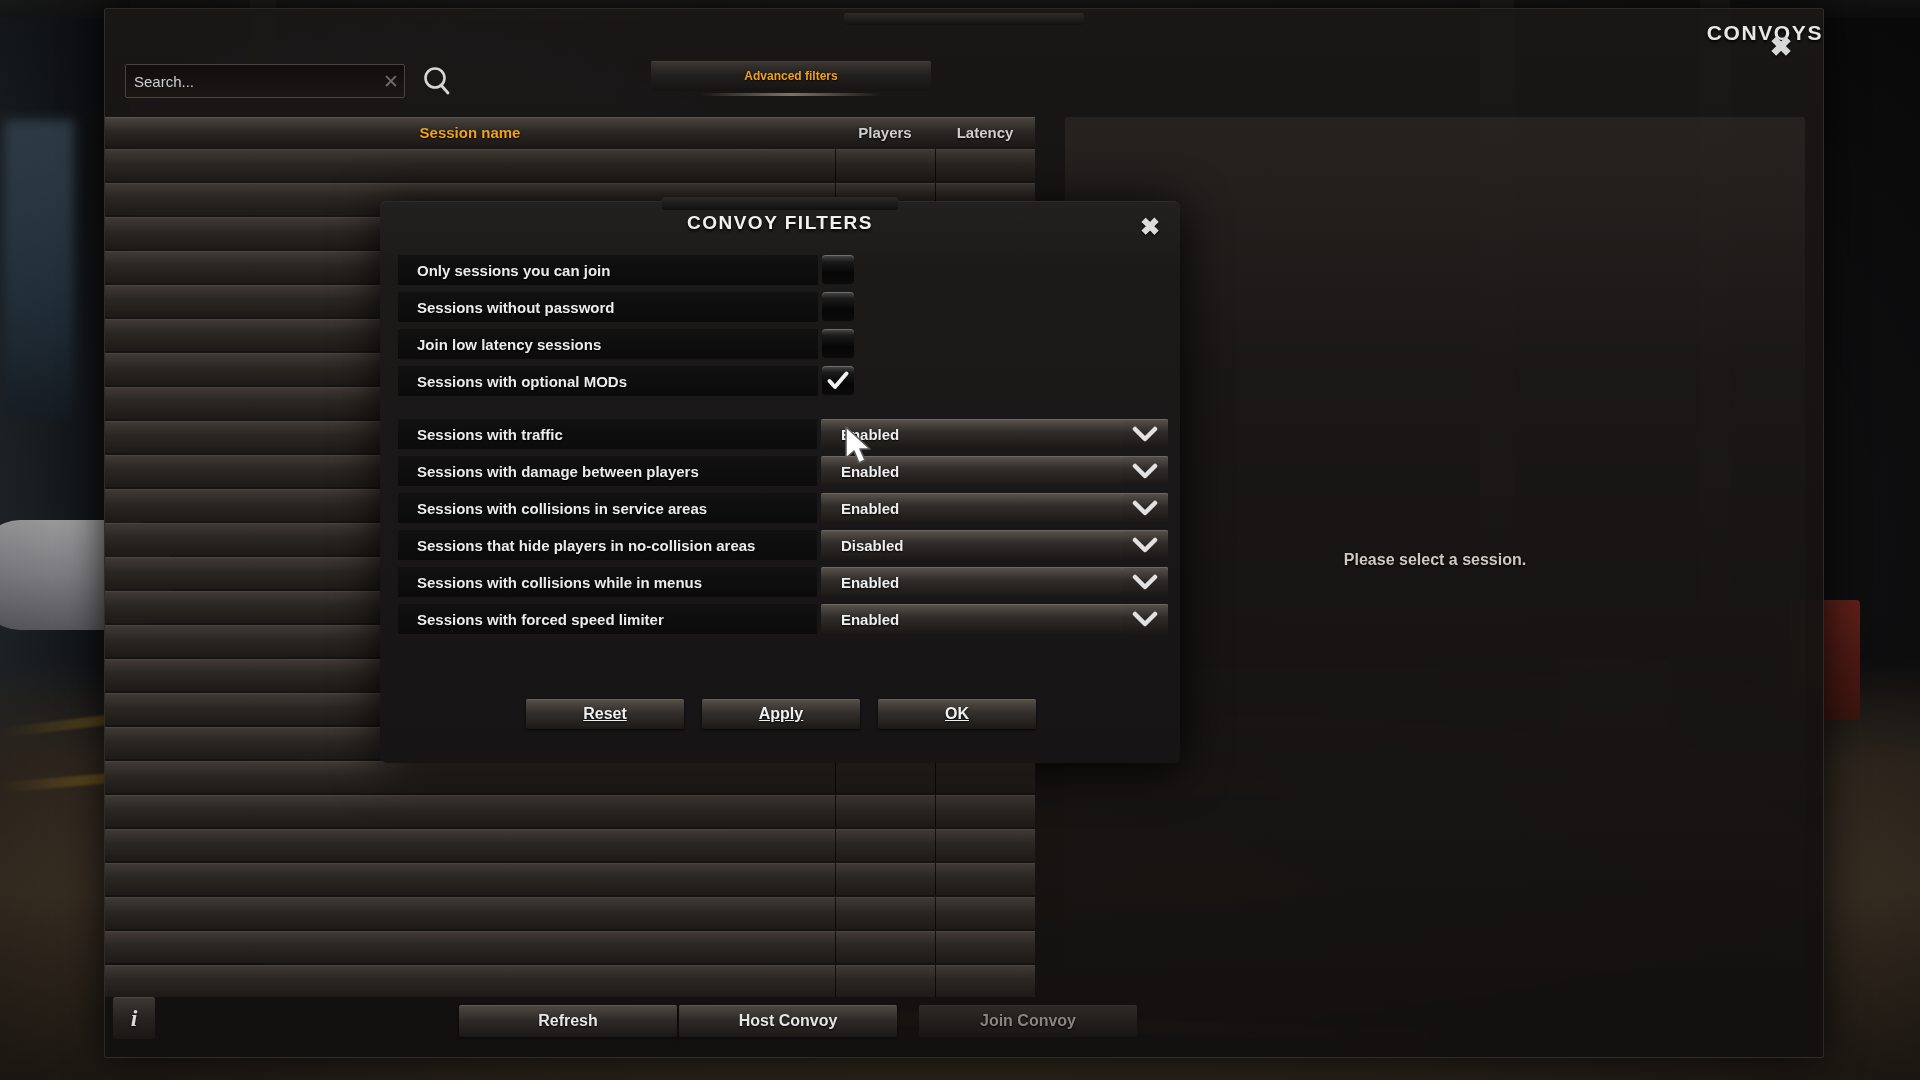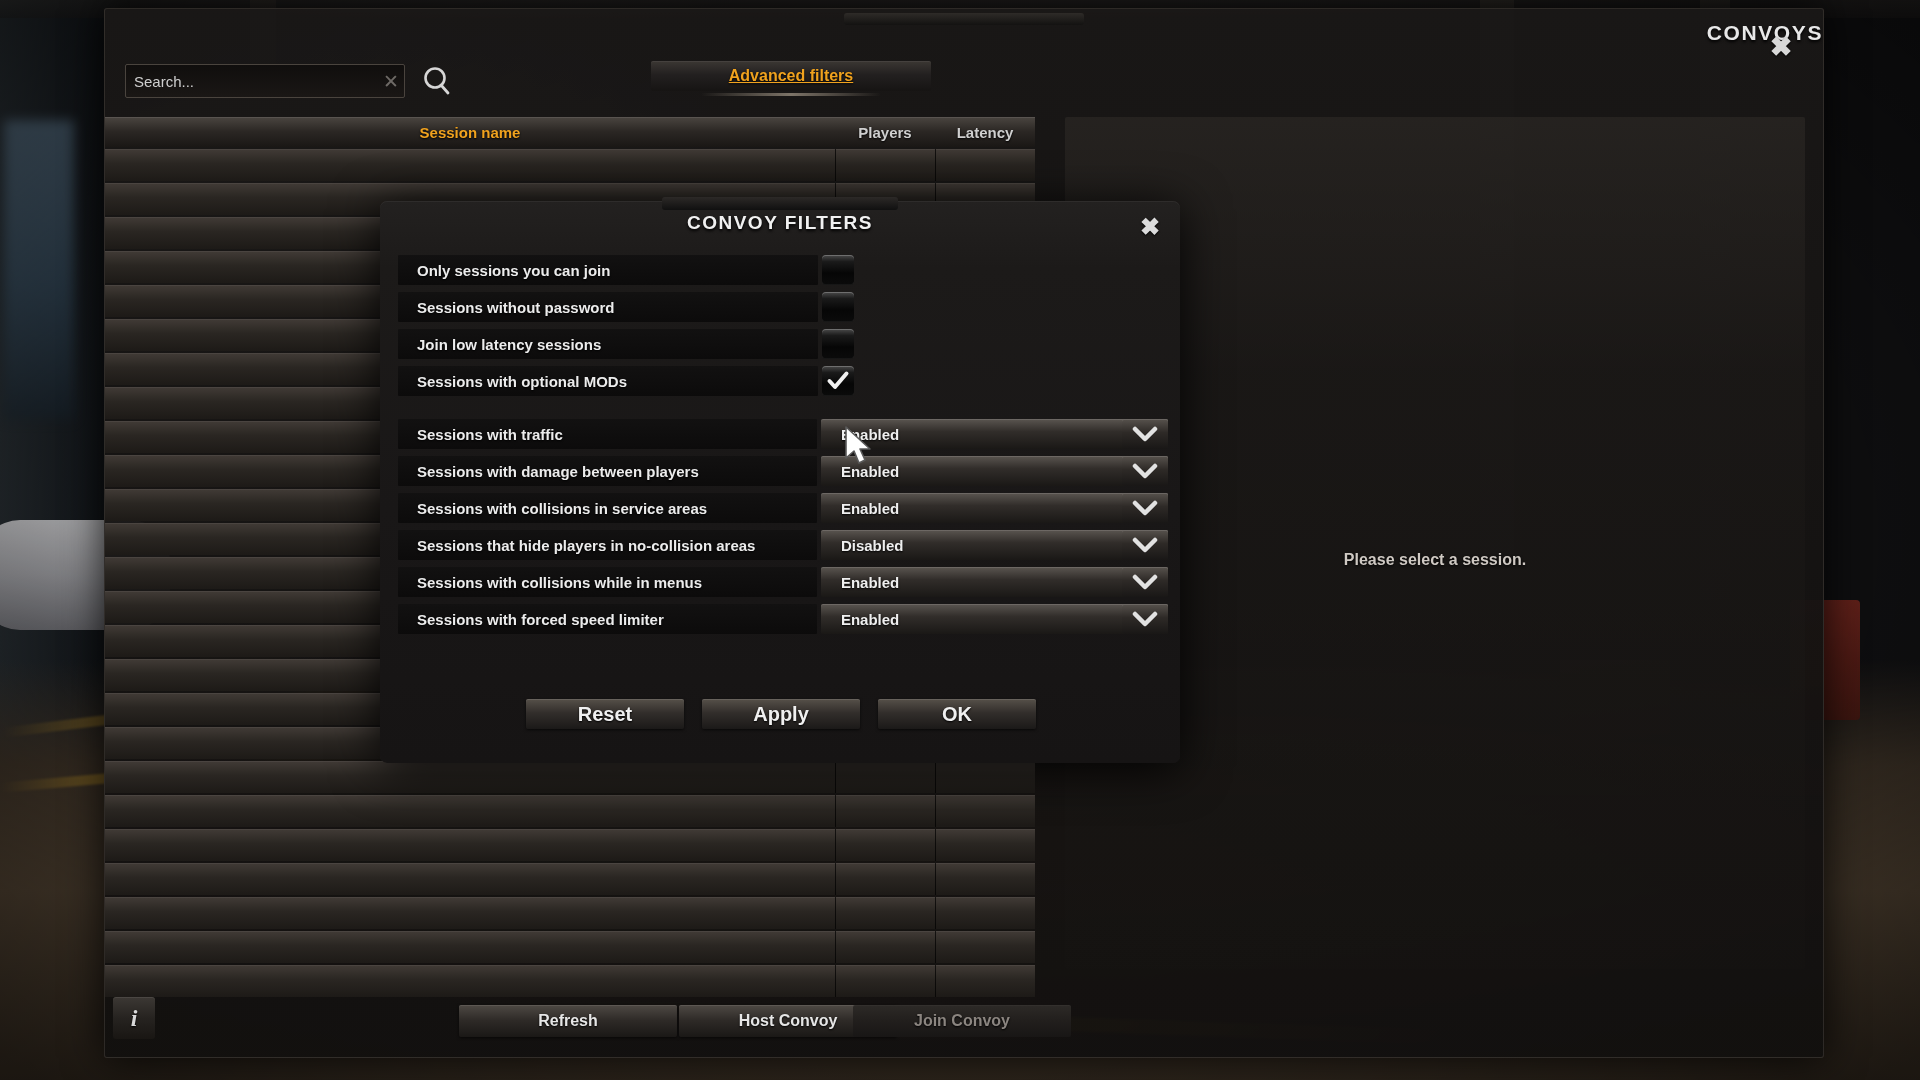--- a/index.html
+++ b/index.html
@@ -106,24 +106,23 @@
   .search-mag {
     position: absolute; left: 314px; top: 54px;
     width: 36px; height: 36px; cursor: pointer;
   }
 
   .adv-filters {
     position: absolute; left: 546px; top: 52px; width: 280px; height: 30px;
     background: linear-gradient(180deg, #3b3733 0%, #232020 45%, #161413 100%);
     border-radius: 2px;
     display: flex; align-items: center; justify-content: center;
-    color: #f0a21e; font-size: 16px; font-weight: bold; cursor: pointer;
+    color: #f0a21e; font-size: 12px; font-weight: bold; cursor: pointer;
     text-shadow: 0 1px 2px #000;
     box-shadow: inset 0 1px 0 rgba(255,255,255,.06);
-    text-decoration: underline;
   }
   .adv-filters-underline {
     position: absolute; left: 596px; top: 84px; width: 180px; height: 3px;
     background: linear-gradient(90deg, rgba(120,112,104,0), #7d7468, rgba(120,112,104,0));
     border-radius: 2px;
   }
 
   
   .tbl-head {
     position: absolute; left: 0px; top: 108px; width: 930px; height: 30px;
@@ -188,21 +187,21 @@
     cursor: pointer; text-shadow: 0 1px 2px #000;
     box-shadow: inset 0 1px 0 rgba(255,255,255,.09), 0 1px 3px rgba(0,0,0,.6);
   }
   .game-btn.disabled {
     color: #8b8580;
     background: linear-gradient(180deg, #2d2a27 0%, #221f1d 48%, #181615 100%);
     box-shadow: inset 0 1px 0 rgba(255,255,255,.03);
   }
   #btn-refresh { left: 354px; width: 218px; }
   #btn-host    { left: 574px; width: 218px; }
-  #btn-join    { left: 748px; width: 218px; }
+  #btn-join    { left: 814px; width: 218px; }
 
   
   #filters-modal {
     position: absolute; left: 380px; top: 201px; width: 800px; height: 562px;
     background: linear-gradient(180deg, #232120 0%, #1c1a19 12%, #191717 55%, #161414 100%);
     border-radius: 7px;
     box-shadow: 0 6px 48px rgba(0,0,0,.92), inset 0 1px 0 rgba(255,255,255,.05);
   }
   .modal-plate {
     position: absolute; top: -4px; left: 50%; transform: translateX(-50%);
@@ -263,23 +262,24 @@
     display: flex; align-items: center; justify-content: center;
     box-shadow: inset 0 1px 0 rgba(255,255,255,.13);
   }
 
   .modal-buttons { position: absolute; left: 0; right: 0; bottom: 32px; height: 32px; }
   .mbtn {
     position: absolute; height: 30px; width: 158px;
     background: linear-gradient(180deg, #565049 0%, #322e2b 46%, #1b1918 100%);
     border-radius: 2px;
     display: flex; align-items: center; justify-content: center;
-    color: #f0f0f0; font-size: 20px; font-weight: bold; cursor: pointer;
+    color: #f0f0f0; font-size: 16px; font-weight: bold; cursor: pointer;
     text-shadow: 0 1px 2px #000;
     box-shadow: inset 0 1px 0 rgba(255,255,255,.11), 0 1px 3px rgba(0,0,0,.65);
+    text-decoration: underline;
   }
   #mbtn-reset { left: 146px; }
   #mbtn-apply { left: 322px; }
   #mbtn-ok    { left: 498px; }
 
   
   #cursor { position: absolute; left: 843px; top: 425px; pointer-events: none; z-index: 99; }
 </style>
 </head>
 <body>

